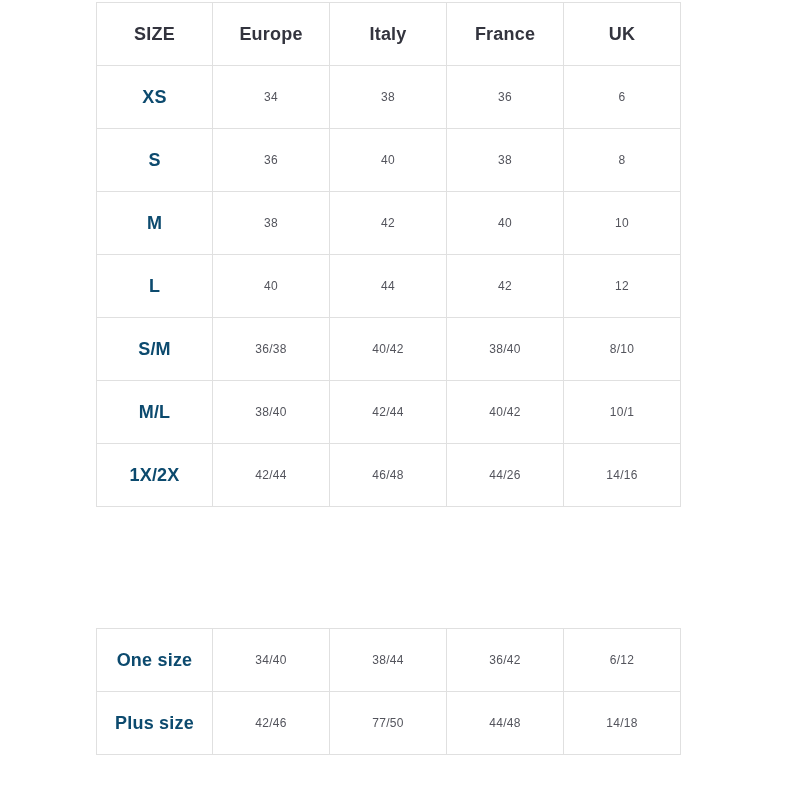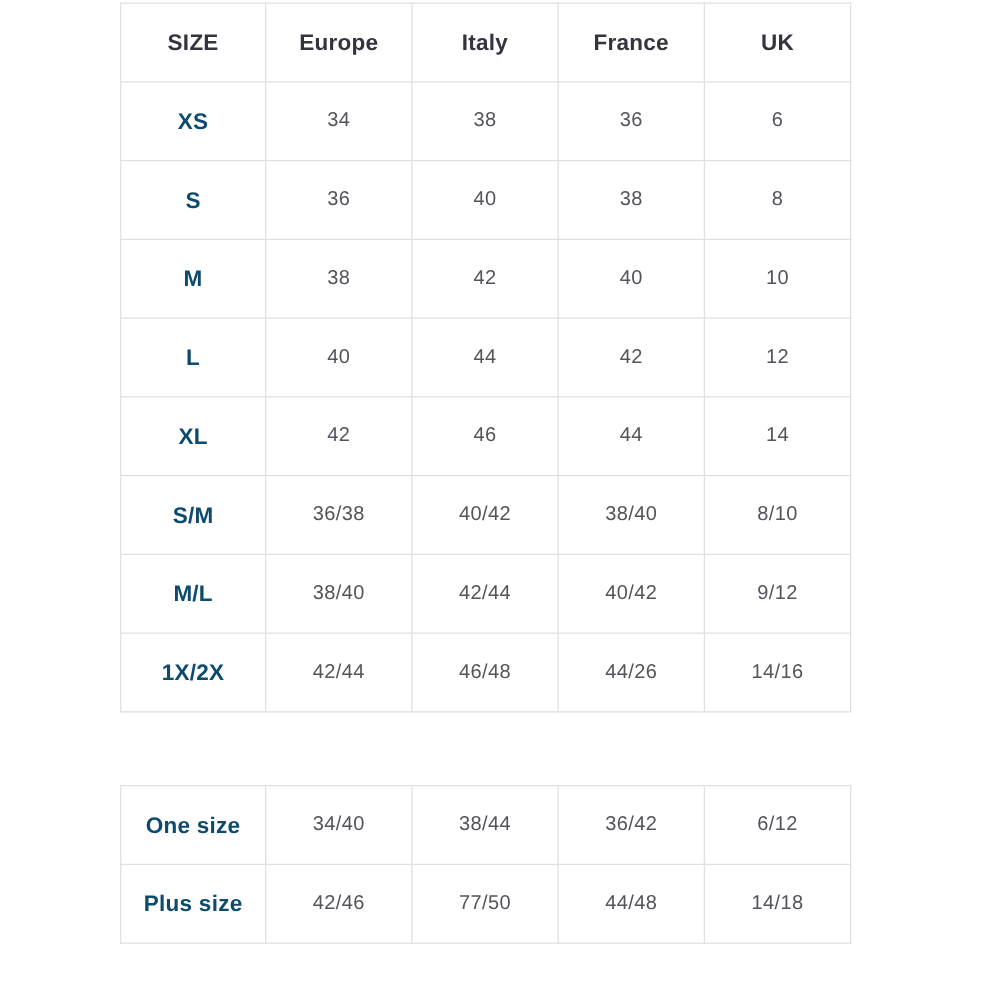--- a/index.html
+++ b/index.html
@@ -49,21 +49,21 @@
     color: #33343e;
     letter-spacing: 0.2px;
   }
   .label-cell {
     font-size: 18px;
     font-weight: 700;
     color: #0c4a6e;
     letter-spacing: 0.2px;
   }
   .value-cell {
-    font-size: 16px;
+    font-size: 12px;
     font-weight: 400;
     color: #53545c;
     letter-spacing: 0.3px;
   }
 </style>
 </head>
 <body>
 
 <div class="page">
 
@@ -108,39 +108,32 @@
             <td class="value-cell">10</td>
           </tr>
           <tr>
             <td class="label-cell">L</td>
             <td class="value-cell">40</td>
             <td class="value-cell">44</td>
             <td class="value-cell">42</td>
             <td class="value-cell">12</td>
           </tr>
           <tr>
-            <td class="label-cell">XL</td>
-            <td class="value-cell">42</td>
-            <td class="value-cell">46</td>
-            <td class="value-cell">44</td>
-            <td class="value-cell">14</td>
-          </tr>
-          <tr>
             <td class="label-cell">S/M</td>
             <td class="value-cell">36/38</td>
             <td class="value-cell">40/42</td>
             <td class="value-cell">38/40</td>
             <td class="value-cell">8/10</td>
           </tr>
           <tr>
             <td class="label-cell">M/L</td>
             <td class="value-cell">38/40</td>
             <td class="value-cell">42/44</td>
             <td class="value-cell">40/42</td>
-            <td class="value-cell">9/12</td>
+            <td class="value-cell">10/1</td>
           </tr>
           <tr>
             <td class="label-cell">1X/2X</td>
             <td class="value-cell">42/44</td>
             <td class="value-cell">46/48</td>
             <td class="value-cell">44/26</td>
             <td class="value-cell">14/16</td>
           </tr>
         </tbody>
     </table>

